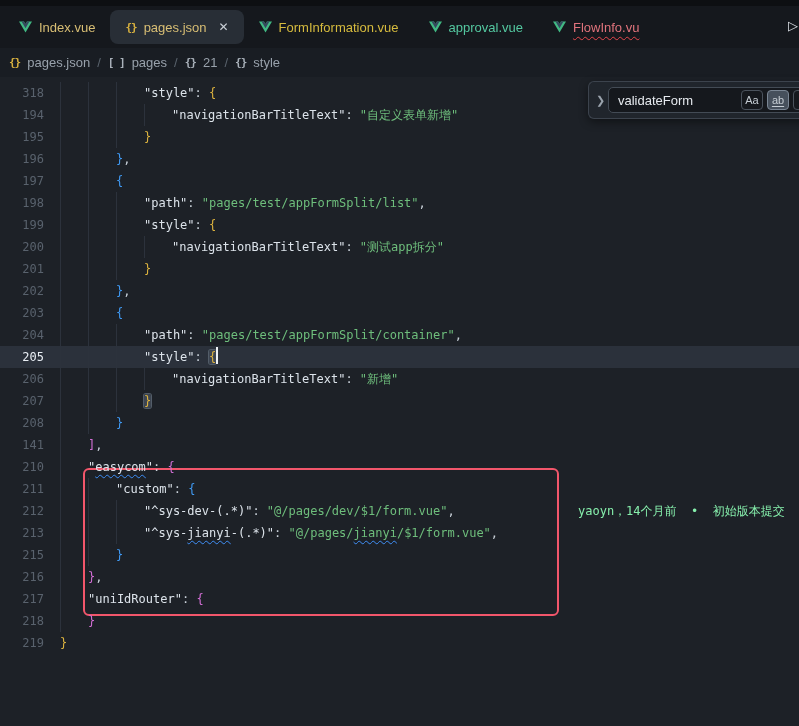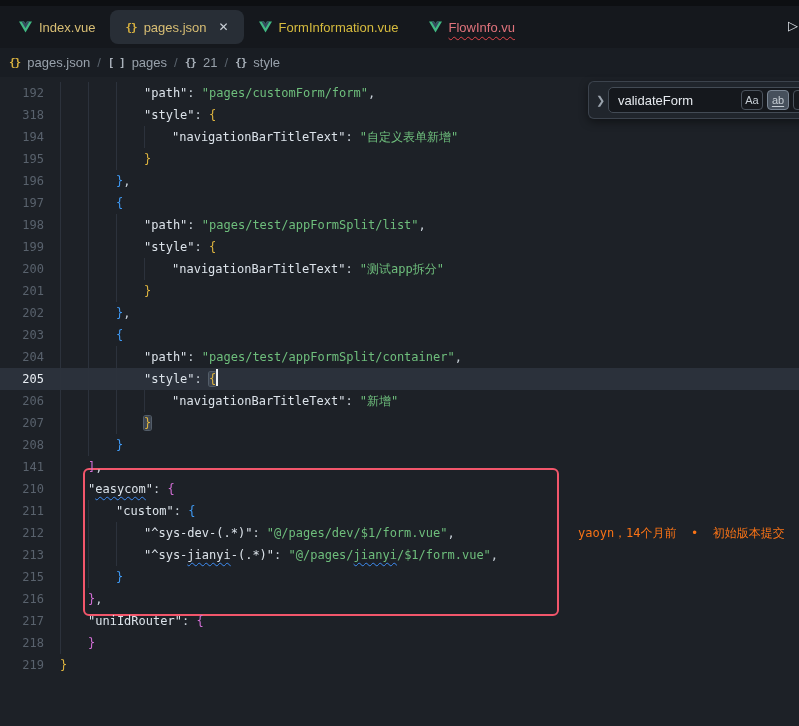--- a/index.html
+++ b/index.html
@@ -45,21 +45,21 @@
   .tok.pu { color:#c9d1d9; }
   .tok.s  { color:#6ebe7c; }
   .tok.b1 { color:#deb43f; }
   .tok.b2 { color:#d36fd6; }
   .tok.b3 { color:#409bf5; }
   .tok.hl { background:#3d4551; box-shadow:0 0 0 1px #535d69; border-radius:2px; }
   .tok.sq { text-decoration:underline wavy #3e8ff7;
             text-decoration-thickness:1px; text-underline-offset:3px; }
   .caret { display:inline-block; width:2px; height:17px; background:#eef2f6;
            vertical-align:-3px; }
-  .blame { position:absolute; left:578px; top:0; color:#f97316;
+  .blame { position:absolute; left:578px; top:0; color:#86efac;
            font:12px/22px "DejaVu Sans Mono",monospace; }
 
   
   .red-box { position:absolute; left:83px; top:391px; width:476px; height:148px;
              border:2px solid #f2566b; border-radius:6px; z-index:1;
              pointer-events:none; }
 
   
   .find-widget { position:absolute; top:4px; left:588px; width:234px; height:38px;
                  background:#20252c; border:1px solid #3c434d; border-right:none;
@@ -99,20 +99,27 @@
         <path fill="#41b883" d="M204 0h52L128 221 0 0h98l30 52L157 0z"></path>
         <path fill="#35495e" d="M50 0h48l30 52L157 0h49L128 133z"></path>
       </svg>
       <span class="tab-label" style="color: rgb(214, 187, 62);">FormInformation.vue</span>
     </div>
     <div class="tab">
       <svg viewBox="0 0 256 221" class="vue-svg">
         <path fill="#41b883" d="M204 0h52L128 221 0 0h98l30 52L157 0z"></path>
         <path fill="#35495e" d="M50 0h48l30 52L157 0h49L128 133z"></path>
       </svg>
+      <span class="tab-label" style="color: rgb(84, 200, 160);">approval.vue</span>
+    </div>
+    <div class="tab">
+      <svg viewBox="0 0 256 221" class="vue-svg">
+        <path fill="#41b883" d="M204 0h52L128 221 0 0h98l30 52L157 0z"></path>
+        <path fill="#35495e" d="M50 0h48l30 52L157 0h49L128 133z"></path>
+      </svg>
       <span class="tab-label err" style="color: rgb(224, 115, 124);">FlowInfo.vu</span>
     </div>
     <span class="tab-overflow">▷</span>
 </div>
 
 <div class="breadcrumbs">
     <span class="bc-ico yellow">{}</span>
     <span>pages.json</span>
     <span class="bc-sep">/</span>
     <span class="bc-ico">[ ]</span>
@@ -122,21 +129,20 @@
     <span>21</span>
     <span class="bc-sep">/</span>
     <span class="bc-ico">{}</span>
     <span>style</span>
   </div>
 
 <div class="editor">
   <div class="red-box"></div>
 
   <div id="lines-host">
-      <div class="line"><span class="guide" style="left: 60px;"></span><span class="guide" style="left: 88px;"></span><span class="guide" style="left: 116px;"></span><span class="num">192</span><span class="code" style="padding-left: 144px;"><span class="tok k">"path"</span><span class="tok pu">: </span><span class="tok s">"pages/customForm/form"</span><span class="tok pu">,</span></span></div>
       <div class="line"><span class="guide" style="left: 60px;"></span><span class="guide" style="left: 88px;"></span><span class="guide" style="left: 116px;"></span><span class="num">318</span><span class="code" style="padding-left: 144px;"><span class="tok k">"style"</span><span class="tok pu">: </span><span class="tok b1">{</span></span></div>
       <div class="line"><span class="guide" style="left: 60px;"></span><span class="guide" style="left: 88px;"></span><span class="guide" style="left: 116px;"></span><span class="guide" style="left: 144px;"></span><span class="num">194</span><span class="code" style="padding-left: 172px;"><span class="tok k">"navigationBarTitleText"</span><span class="tok pu">: </span><span class="tok s">"自定义表单新增"</span></span></div>
       <div class="line"><span class="guide" style="left: 60px;"></span><span class="guide" style="left: 88px;"></span><span class="guide" style="left: 116px;"></span><span class="num">195</span><span class="code" style="padding-left: 144px;"><span class="tok b1">}</span></span></div>
       <div class="line"><span class="guide" style="left: 60px;"></span><span class="guide" style="left: 88px;"></span><span class="num">196</span><span class="code" style="padding-left: 116px;"><span class="tok b3">}</span><span class="tok pu">,</span></span></div>
       <div class="line"><span class="guide" style="left: 60px;"></span><span class="guide" style="left: 88px;"></span><span class="num">197</span><span class="code" style="padding-left: 116px;"><span class="tok b3">{</span></span></div>
       <div class="line"><span class="guide" style="left: 60px;"></span><span class="guide" style="left: 88px;"></span><span class="guide" style="left: 116px;"></span><span class="num">198</span><span class="code" style="padding-left: 144px;"><span class="tok k">"path"</span><span class="tok pu">: </span><span class="tok s">"pages/test/appFormSplit/list"</span><span class="tok pu">,</span></span></div>
       <div class="line"><span class="guide" style="left: 60px;"></span><span class="guide" style="left: 88px;"></span><span class="guide" style="left: 116px;"></span><span class="num">199</span><span class="code" style="padding-left: 144px;"><span class="tok k">"style"</span><span class="tok pu">: </span><span class="tok b1">{</span></span></div>
       <div class="line"><span class="guide" style="left: 60px;"></span><span class="guide" style="left: 88px;"></span><span class="guide" style="left: 116px;"></span><span class="guide" style="left: 144px;"></span><span class="num">200</span><span class="code" style="padding-left: 172px;"><span class="tok k">"navigationBarTitleText"</span><span class="tok pu">: </span><span class="tok s">"测试app拆分"</span></span></div>
       <div class="line"><span class="guide" style="left: 60px;"></span><span class="guide" style="left: 88px;"></span><span class="guide" style="left: 116px;"></span><span class="num">201</span><span class="code" style="padding-left: 144px;"><span class="tok b1">}</span></span></div>
       <div class="line"><span class="guide" style="left: 60px;"></span><span class="guide" style="left: 88px;"></span><span class="num">202</span><span class="code" style="padding-left: 116px;"><span class="tok b3">}</span><span class="tok pu">,</span></span></div>

